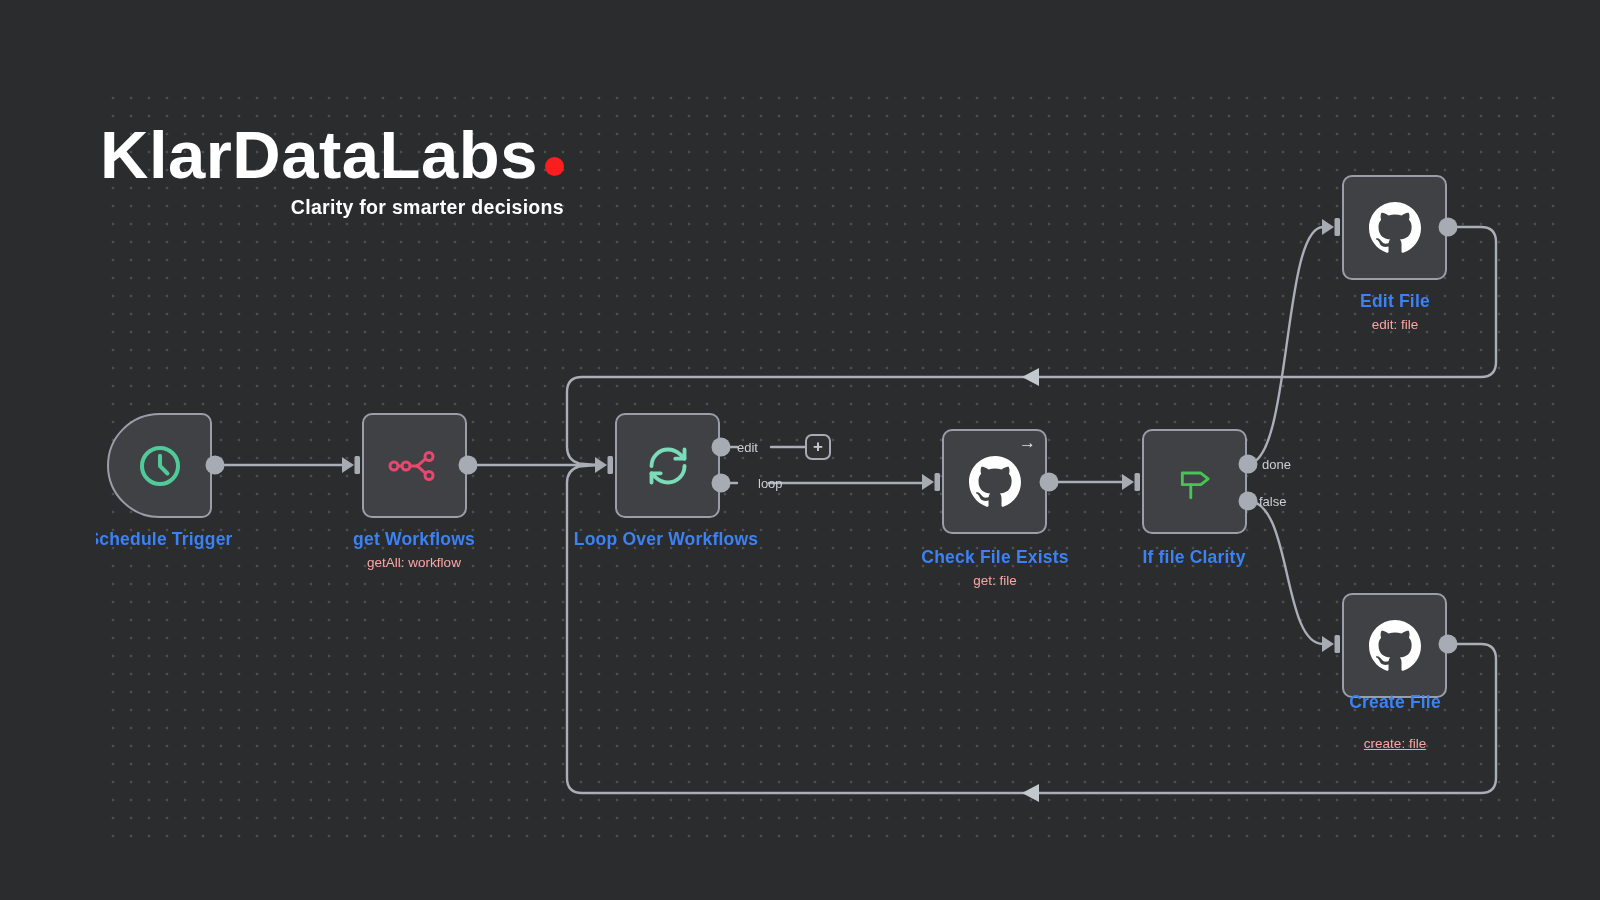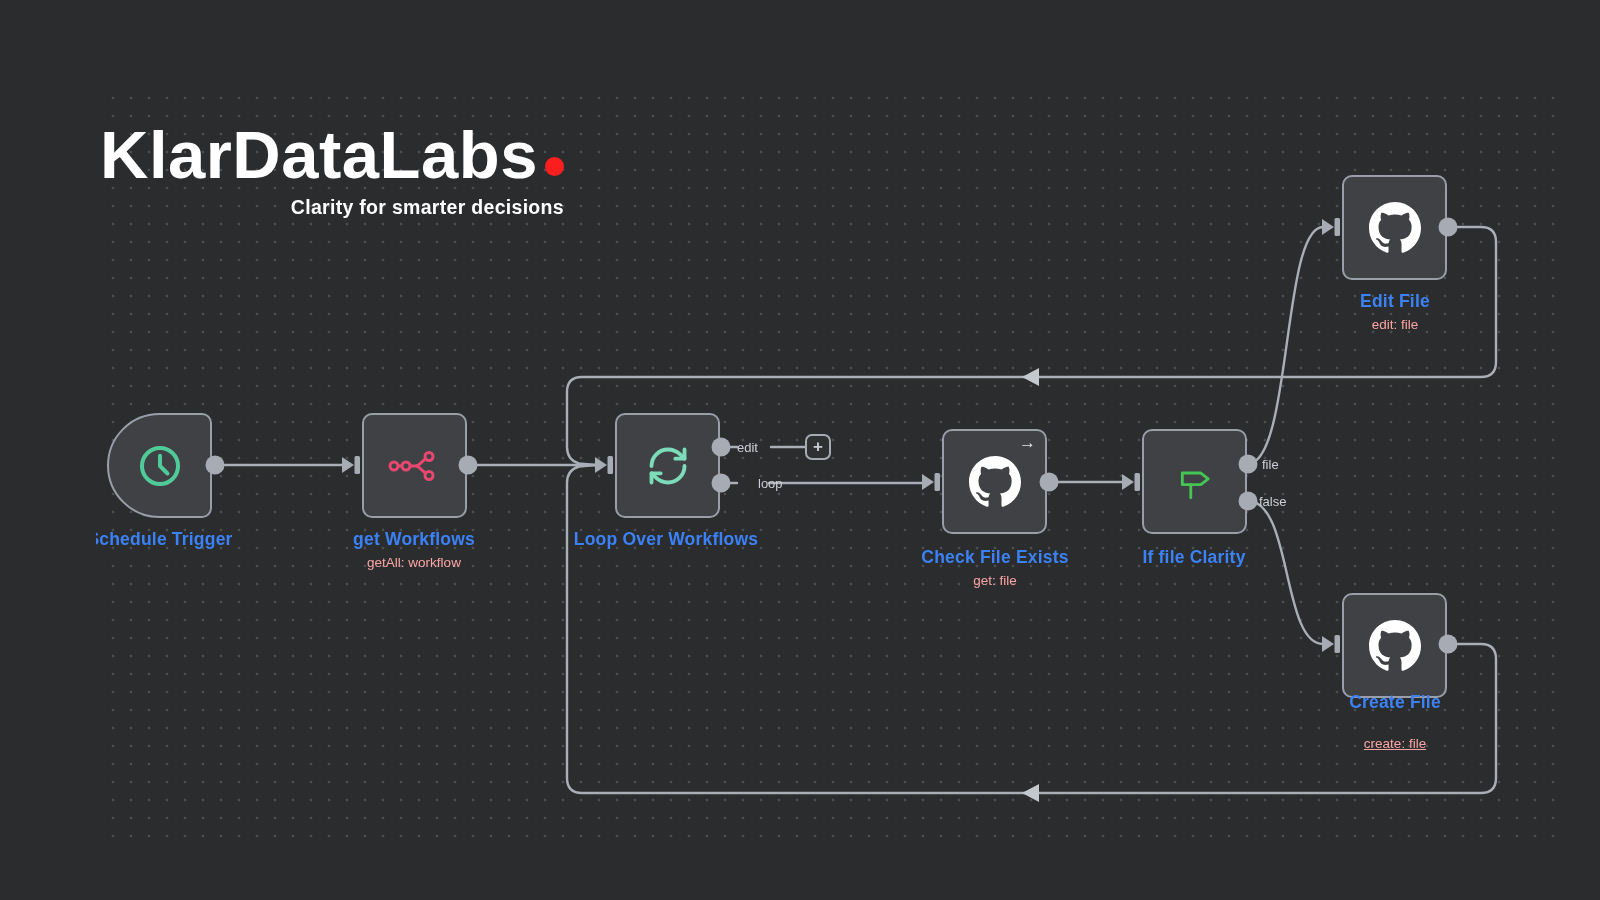--- a/index.html
+++ b/index.html
@@ -175,21 +175,21 @@
       </g>
       <g>
         <polygon points="1226,636 1226,652 1238,644"></polygon>
           <rect x="1238.5" y="635" width="5.5" height="18" rx="1.5"></rect>
       </g>
     </g>
   </svg>
 
   <div class="port-label" style="left:641px;top:440px;">edit</div>
   <div class="port-label" style="left:642px;top:476px;margin-left:20px;">loop</div>
-  <div class="port-label" style="left:1166px;top:457px;">file</div>
+  <div class="port-label" style="left:1166px;top:457px;">done</div>
   <div class="port-label" style="left:1163px;top:494px;">false</div>
 
   <div class="plus-btn">+</div>
 
   <div class="node-label" style="left:-56px;top:529px;">Schedule Trigger</div>
 
   <div class="node-label" style="left:198px;top:529px;">get Workflows</div>
   <div class="node-sub" style="left:198px;top:555px;">getAll: workflow</div>
 
   <div class="node-label" style="left:450px;top:529px;">Loop Over Workflows</div>

